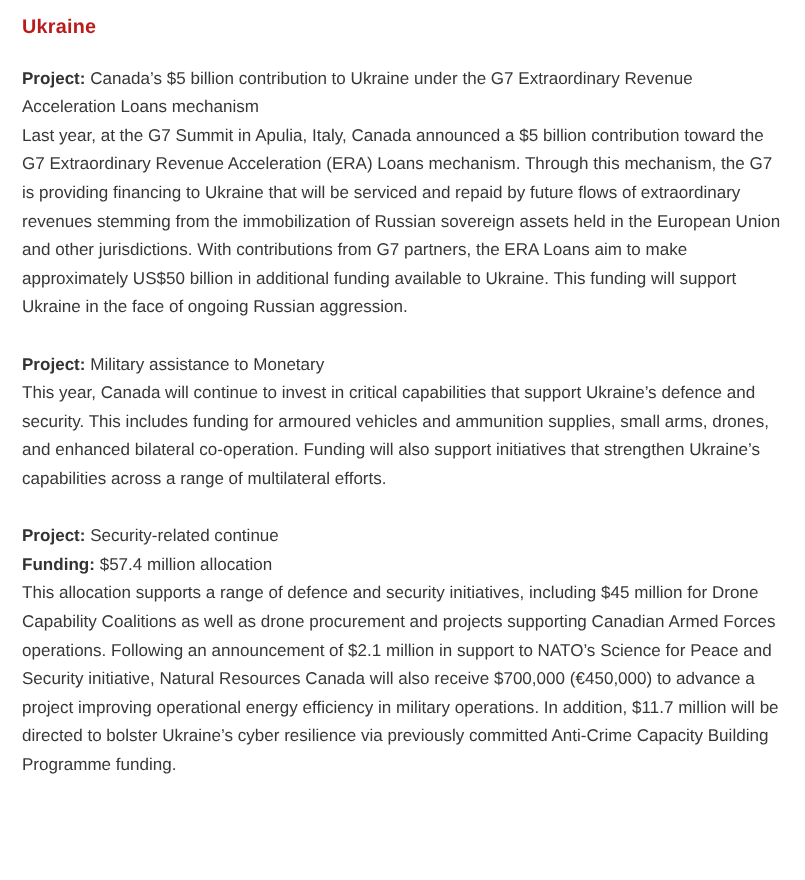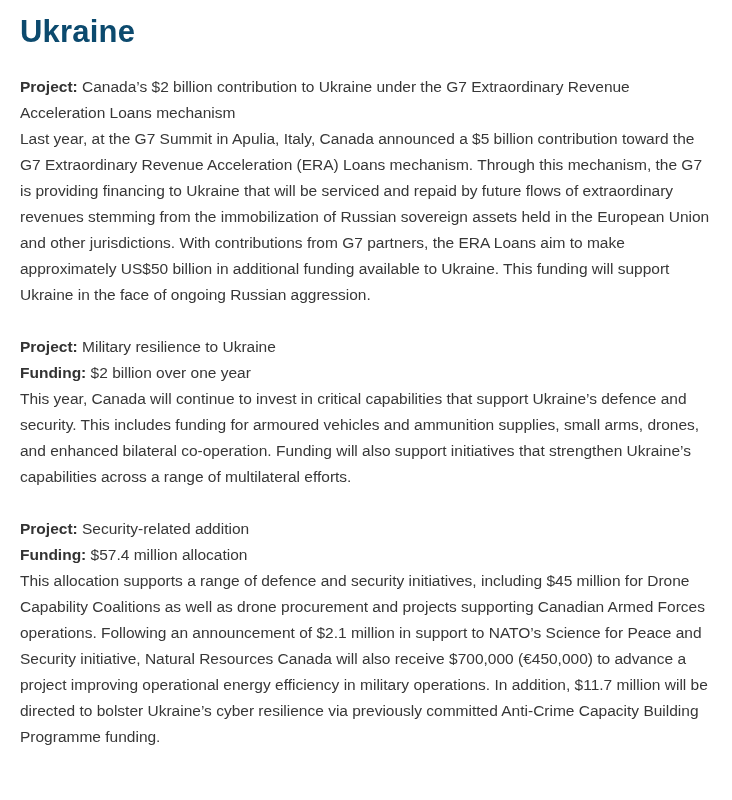--- a/index.html
+++ b/index.html
@@ -14,23 +14,23 @@
     font-family: "Liberation Sans", "DejaVu Sans", sans-serif;
     color: #373737;
     -webkit-font-smoothing: antialiased;
   }
   .doc {
     padding: 10px 20px 0 20px;
     box-sizing: border-box;
     width: 732px;
   }
   h1.page-title {
-    font-size: 31px;
+    font-size: 18px;
     font-weight: 700;
-    color: #0c4a6e;
+    color: #b91c1c;
     margin: 4px 0 24px 0;
     letter-spacing: 0.2px;
   }
   p.para {
     font-size: 15.5px;
     line-height: 26px;
     margin: 0 0 26px 0;
     color: #373737;
   }
   .pline { display: block; }
@@ -47,31 +47,30 @@
   }
 </style>
 </head>
 <body>
 
 <div class="doc">
 
   <h1 class="page-title">Ukraine</h1>
 
   <p class="para">
-    <span class="pline"><strong class="lbl">Project:</strong> <span>Canada’s $2 billion contribution to Ukraine under the G7 Extraordinary Revenue Acceleration Loans mechanism</span></span>
+    <span class="pline"><strong class="lbl">Project:</strong> <span>Canada’s $5 billion contribution to Ukraine under the G7 Extraordinary Revenue Acceleration Loans mechanism</span></span>
     <span class="pbody">Last year, at the G7 Summit in Apulia, Italy, Canada announced a $5 billion contribution toward the G7 Extraordinary Revenue Acceleration (ERA) Loans mechanism. Through this mechanism, the G7 is providing financing to Ukraine that will be serviced and repaid by future flows of extraordinary revenues stemming from the immobilization of Russian sovereign assets held in the European Union and other jurisdictions. With contributions from G7 partners, the ERA Loans aim to make approximately US$50 billion in additional funding available to Ukraine. This funding will support Ukraine in the face of ongoing Russian aggression.</span>
   </p>
 
 
 
   <p class="para">
-    <span class="pline"><strong class="lbl">Project:</strong> <span>Military resilience to Ukraine</span></span>
-    <span class="pline"><strong class="lbl">Funding:</strong> <span>$2 billion over one year</span></span>
+    <span class="pline"><strong class="lbl">Project:</strong> <span>Military assistance to Monetary</span></span>
     <span class="pbody">This year, Canada will continue to invest in critical capabilities that support Ukraine’s defence and security. This includes funding for armoured vehicles and ammunition supplies, small arms, drones, and enhanced bilateral co-operation. Funding will also support initiatives that strengthen Ukraine’s capabilities across a range of multilateral efforts.</span>
   </p>
 
   <p class="para">
-    <span class="pline"><strong class="lbl">Project:</strong> <span>Security-related addition</span></span>
+    <span class="pline"><strong class="lbl">Project:</strong> <span>Security-related continue</span></span>
     <span class="pline"><strong class="lbl">Funding:</strong> <span>$57.4 million allocation</span></span>
     <span class="pbody">This allocation supports a range of defence and security initiatives, including $45 million for Drone Capability Coalitions as well as drone procurement and projects supporting Canadian Armed Forces operations. Following an announcement of $2.1 million in support to NATO’s Science for Peace and Security initiative, Natural Resources Canada will also receive $700,000 (€450,000) to advance a project improving operational energy efficiency in military operations. In addition, $11.7 million will be directed to bolster Ukraine’s cyber resilience via previously committed Anti-Crime Capacity Building Programme funding.</span>
   </p>
 
 </div>
 
 </body></html>

